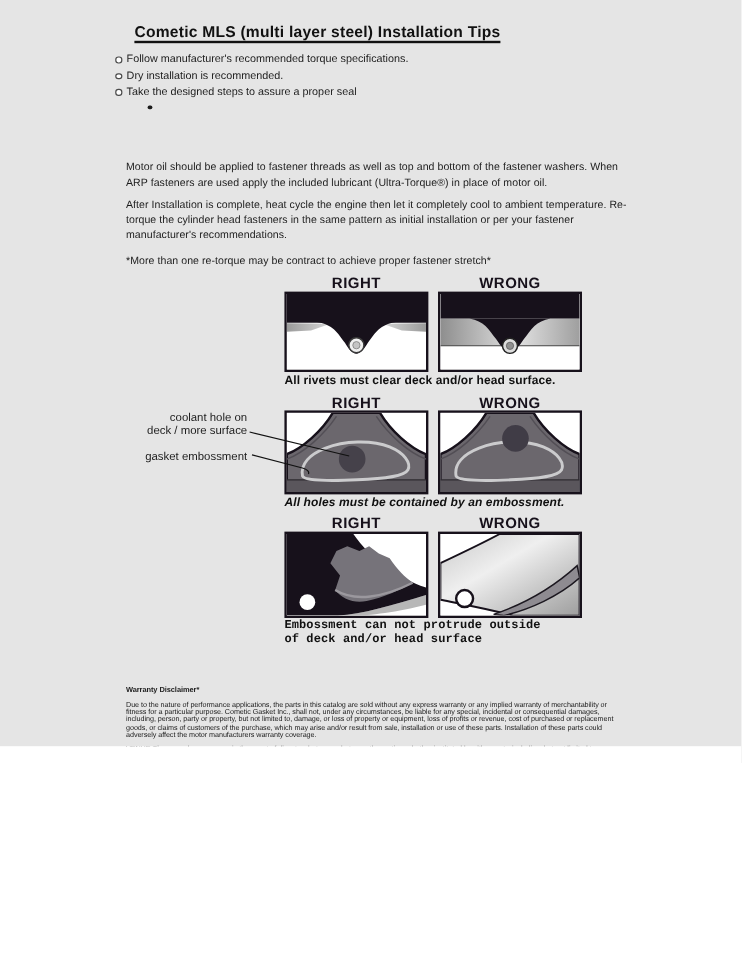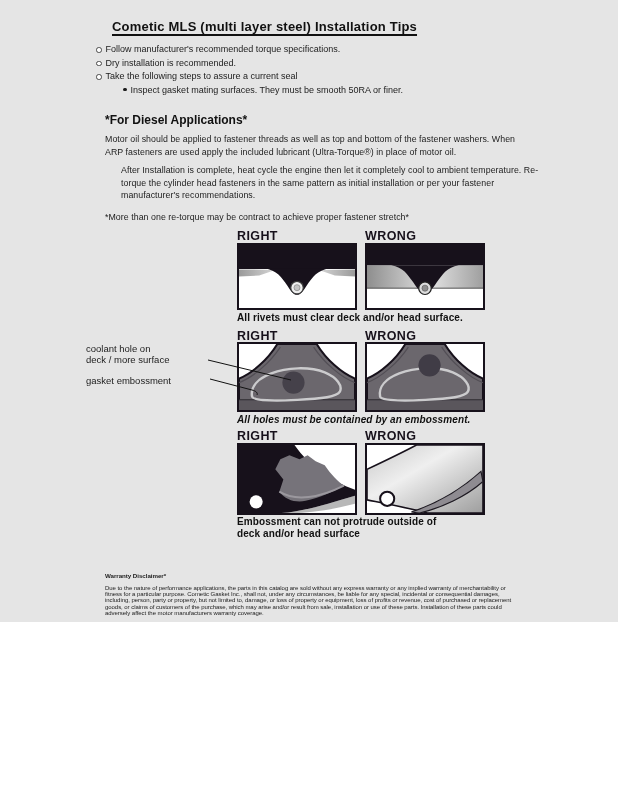--- a/index.html
+++ b/index.html
@@ -9,28 +9,28 @@
          letter-spacing:.2px;white-space:nowrap;color:#111;
          text-decoration:underline;text-decoration-thickness:1.5px;text-underline-offset:2.5px;}
   .bullets{position:absolute;left:96px;top:44px;}
   .b-row{display:flex;align-items:flex-start;height:13.5px;font-size:9px;white-space:nowrap;color:#1c1c1c;}
   .b-row.sub{margin-left:26px;}
   .b-marker{width:3.5px;height:3.5px;border:.9px solid #4a4a4a;border-radius:50%;margin:3px 4px 0 0;flex:none;background:#fff;}
   .s-marker{width:3.6px;height:3.6px;background:#1c1c1c;border-radius:50%;margin:3.4px 4px 0 1px;flex:none;}
   .diesel-heading{position:absolute;left:105px;top:113px;font-size:12px;font-weight:bold;white-space:nowrap;color:#111;}
   .para{position:absolute;left:105px;width:420px;font-size:8.8px;line-height:12.6px;letter-spacing:.05px;}
   .para.p1{top:133px;}
-  .para.p2{top:164px;margin-left:16px;}
+  .para.p2{top:164px;}
   .para.p3{top:211px;white-space:nowrap;}
-  .fig-label{position:absolute;width:120px;font-size:12.5px;font-weight:bold;
+  .fig-label{position:absolute;width:120px;text-align:center;font-size:12.5px;font-weight:bold;
              letter-spacing:.4px;color:#17111b;white-space:nowrap;}
   .fig-box{position:absolute;width:120px;box-sizing:border-box;border:2.5px solid #17111b;background:#fff;}
   .fig-box svg{display:block;width:100%;height:100%;}
   .fig-caption{position:absolute;left:237px;font-size:10px;font-weight:bold;color:#111;letter-spacing:.1px;line-height:11.5px;}
-  .ann{position:absolute;left:86px;width:120px;font-size:9.5px;color:#1c1c1c;white-space:nowrap;}
+  .ann{position:absolute;left:86px;width:120px;text-align:right;font-size:9.5px;color:#1c1c1c;white-space:nowrap;}
   .leader-overlay{position:absolute;left:0;top:0;width:618px;height:800px;pointer-events:none;}
   .warranty{position:absolute;left:105px;top:573px;width:414px;font-size:6px;line-height:6.15px;
             letter-spacing:-.05px;color:#222;}
   .warranty .w-head{font-weight:bold;font-size:6.2px;margin:0 0 6px 0;}
   .warranty p{margin:0 0 6px 0;}
   .warranty p.tight{margin-bottom:0;}
   .page-number{position:absolute;left:386px;top:758px;font-size:12px;color:#2a2a2a;letter-spacing:.3px;white-space:nowrap;font-weight:bold;}
 </style>
 </head>
 <body>
@@ -43,29 +43,27 @@
     <div class="b-row">
       <span class="b-marker"></span>
       <span>Follow manufacturer's recommended torque specifications.</span>
     </div>
     <div class="b-row">
       <span class="b-marker"></span>
       <span>Dry installation is recommended.</span>
     </div>
     <div class="b-row">
       <span class="b-marker"></span>
-      <span>Take the following steps to assure a current seal</span>
+      <span>Take the designed steps to assure a proper seal</span>
     </div>
     <div class="b-row sub">
       <span class="s-marker"></span>
-      <span>Inspect gasket mating surfaces.  They must be smooth 50RA or finer.</span>
     </div>
   </div>
 
-  <div class="diesel-heading">*For Diesel Applications*</div>
   <div class="para p1">Motor oil should be applied to fastener threads as well as top and bottom of the fastener washers. When ARP fasteners are used apply the included lubricant (Ultra-Torque®) in place of motor oil.</div>
   <div class="para p2">After Installation is complete, heat cycle the engine then let it completely cool to ambient temperature. Re-torque the cylinder head fasteners in the same pattern as initial installation or per your fastener manufacturer's recommendations.</div>
   <div class="para p3">*More than one re-torque may be contract to achieve proper fastener stretch*</div>
 
   <div class="fig-label" style="left:237px;top:229px;">RIGHT</div>
   <div class="fig-label" style="left:365px;top:229px;">WRONG</div>
 
   <div class="fig-box" style="left:237px;top:243px;height:67px;">
     <svg viewBox="0 0 115 62" preserveAspectRatio="none">
       <defs>
@@ -167,21 +165,21 @@
             <stop offset="1" stop-color="#9e9e9e"></stop>
         </linearGradient>
       </defs>
       <rect x="0" y="0" width="115" height="67" fill="#ffffff"></rect>
       <path d="M0,24 C17,16 36,7 49,0 H115 V67 H60 C37,61 15,57 0,54 Z" fill="url(#g3w)" stroke="#17111b" stroke-width="1.6"></path>
       <path d="M44,66 C68,58 92,45 113,26 L115,36 C98,51 74,62 52,67 Z" fill="#8e8b91" stroke="#1c1820" stroke-width="1.2"></path>
       <circle cx="20" cy="53" r="7" fill="#ffffff" stroke="#17111b" stroke-width="2"></circle>
     </svg>
   </div>
 
-  <div class="fig-caption" style="top:516px;width:215px;">Embossment can not protrude outside of deck and/or head surface</div>
+  <div class="fig-caption" style="top:516px;width:215px;font-family:Liberation Mono, monospace;">Embossment can not protrude outside of deck and/or head surface</div>
 
   <svg class="leader-overlay">
     <line x1="208" y1="360" x2="291" y2="380" stroke="#111111" stroke-width="1"></line>
     <path d="M210,379 L252,390 C256,391 258,393 257,395" fill="none" stroke="#111111" stroke-width="1"></path>
   </svg>
 
   <div class="warranty">
     <p class="w-head">Warranty Disclaimer*</p>
     <p>Due to the nature of performance applications, the parts in this catalog are sold without any express warranty or any implied warranty of merchantability or fitness for a particular purpose.  Cometic Gasket Inc., shall not, under any circumstances, be liable for any special, incidental or consequential damages, including, person, party or property, but not limited to, damage, or loss of property or equipment, loss of profits or revenue, cost of purchased or replacement goods, or claims of customers of the purchase, which may arise and/or result from sale, installation or use of these parts.  Installation of these parts could adversely affect the motor manufacturers warranty coverage.</p>
     <p class="tight">VENUE-The agreed upon venue, in the event of dispute whatsoever between the parties, whether instituted by either party, including, but not limited to, contract terms, payment terms, delivery, type, defects, sufficiency of product, shall be the Court of Common Pleas, Lake County, Ohio or the Painesville Municipal Court, Lake County, Ohio, depending on the amount in controversy.</p>

